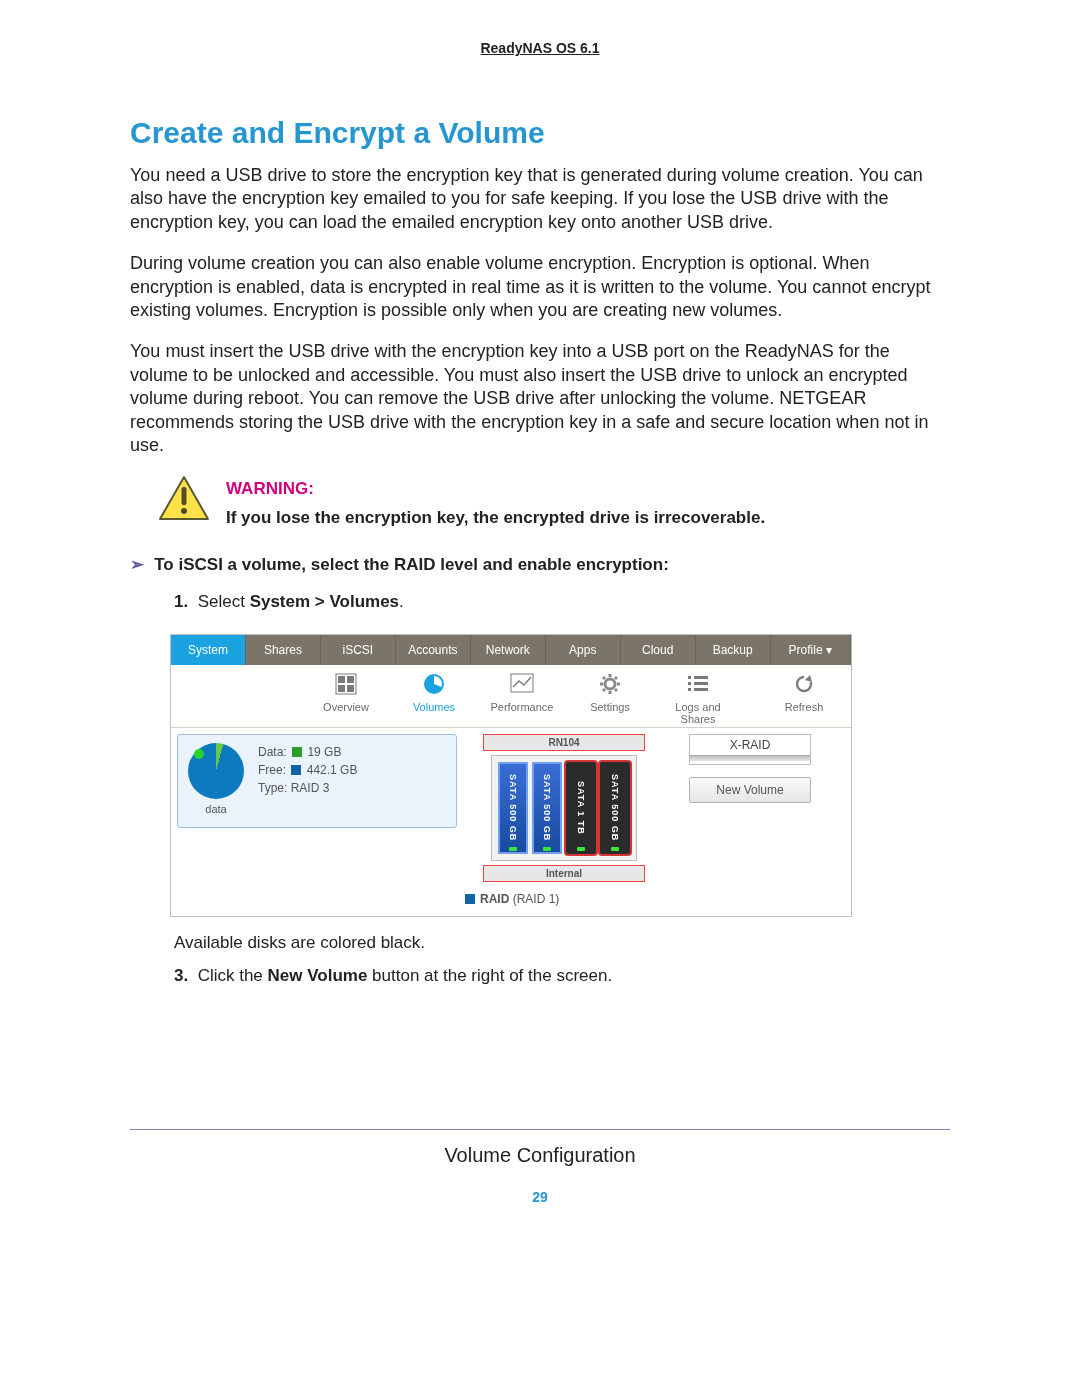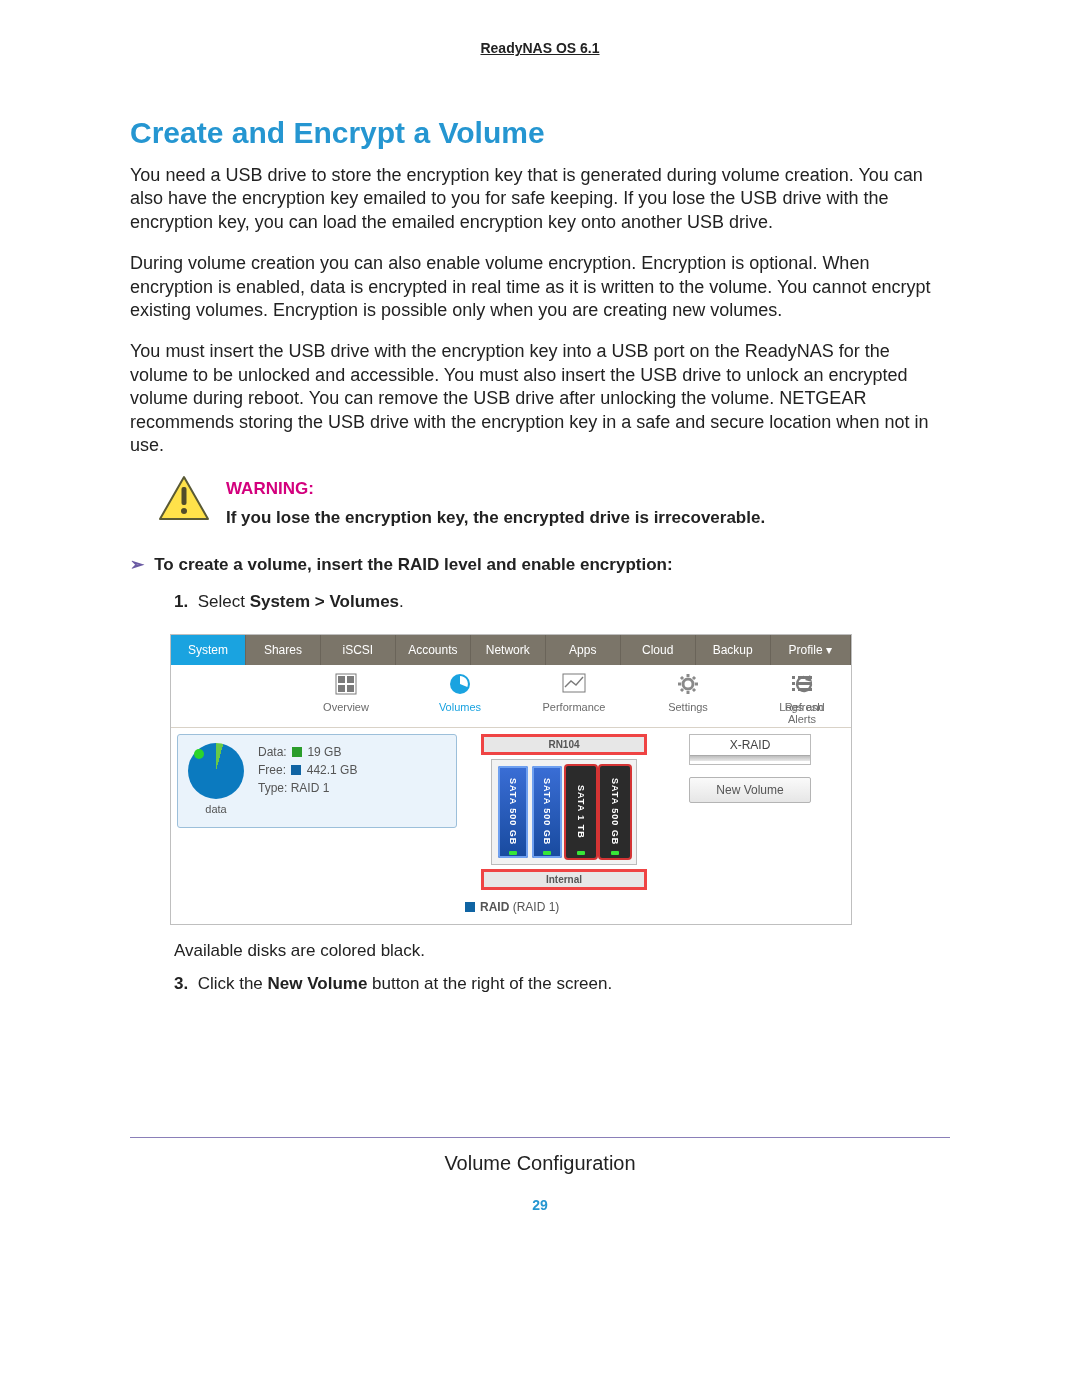--- a/index.html
+++ b/index.html
@@ -86,21 +86,21 @@
     padding: 8px 10px;
     font-size: 12px;
     border-right: 1px solid #6a6459;
   }
   .ss-nav .tab.active { background: #1aa3e0; }
   .ss-nav .tab.profile { flex: 1.1; }
   .ss-subnav {
     display: flex;
     justify-content: flex-start;
     padding: 6px 0 0 140px;
-    gap: 44px;
+    gap: 18px;
     border-bottom: 1px solid #d9d2c7;
     position: relative;
     height: 56px;
   }
   .ss-sub-item {
     text-align: center;
     font-size: 11px;
     color: #6b6b6b;
     width: 70px;
   }
@@ -145,21 +145,21 @@
   .pielabel { font-size: 11px; color:#555; }
   .volstats { font-size: 12px; line-height: 1.5; color:#555; }
   .sq { display:inline-block; width:10px;height:10px; vertical-align:middle; margin:0 2px; }
   .sq.green{background:#2b9d2b;}
   .sq.blue{background:#1064a3;}
   .enclosure {
     flex: 0 0 190px;
     display:flex; flex-direction:column; align-items:center; gap:4px;
   }
   .enc-head, .enc-foot {
-    background:#e7e7e7; border:3px solid #ef4444; width:160px;
+    background:#e7e7e7; border:1px solid #ef4444; width:160px;
     text-align:center; font-size:10px; padding:2px 0; font-weight:bold; color:#555;
   }
   .bays {
     display:flex; gap:4px; border:1px solid #bbb; padding:6px;
     background:#f2f2f2;
   }
   .bay {
     width: 30px; height: 92px; border-radius:2px;
     background:#2b2b2b; position:relative;
     display:flex; align-items:center; justify-content:center;
@@ -228,21 +228,21 @@
         <circle cx="26" cy="36" r="3" fill="#514c2a"></circle>
       </svg>
     </div>
     <div class="warning-text">
       <div class="warning-label">WARNING:</div>
       <div class="warning-msg">If you lose the encryption key, the encrypted drive is irrecoverable.</div>
     </div>
   </div>
 
   <p class="task-lead">
-    <span class="arrow">➢</span><span>To create a volume, insert the RAID level and enable encryption:</span>
+    <span class="arrow">➢</span><span>To iSCSI a volume, select the RAID level and enable encryption:</span>
   </p>
 
   <ol class="steps" style="list-style: none;">
     <li>
       <b>1.</b>&nbsp;
       <span>Select </span><b>System &gt; Volumes</b><span>.</span>
     </li>
   </ol>
 
   <div class="screenshot">
@@ -312,21 +312,21 @@
               <g fill="#7a7a7a">
                 <rect x="2" y="2" width="3" height="3"></rect>
                 <rect x="8" y="2" width="14" height="3"></rect>
                 <rect x="2" y="8" width="3" height="3"></rect>
                 <rect x="8" y="8" width="14" height="3"></rect>
                 <rect x="2" y="14" width="3" height="3"></rect>
                 <rect x="8" y="14" width="14" height="3"></rect>
               </g>
             </svg>
         </div>
-        <span>Logs and Alerts</span>
+        <span>Logs and Shares</span>
       </div>
       <div class="ss-sub-item refresh">
         <div class="iconbox">
           <svg width="24" height="22">
               <path d="M12 4a7 7 0 1 0 6.7 5" fill="none" stroke="#7a7a7a" stroke-width="2.4"></path>
               <polygon points="18,2 20,9 13,7" fill="#7a7a7a"></polygon>
             </svg>
         </div>
         <span>Refresh</span>
       </div>
@@ -334,21 +334,21 @@
 
     <div class="volrow">
       <div class="volcard">
         <div class="piewrap">
           <div class="pie"></div>
           <div class="pielabel">data</div>
         </div>
         <div class="volstats">
           <div><span>Data:</span> <span class="sq green"></span> <span>19 GB</span></div>
           <div><span>Free:</span> <span class="sq blue"></span> <span>442.1 GB</span></div>
-          <div><span>Type:</span> <span>RAID 1</span></div>
+          <div><span>Type:</span> <span>RAID 3</span></div>
         </div>
       </div>
 
       <div class="enclosure">
         <div class="enc-head">RN104</div>
         <div class="bays">
           <div class="bay blue">
               <span class="vt">SATA 500 GB</span>
               <span class="led"></span>
             </div>

